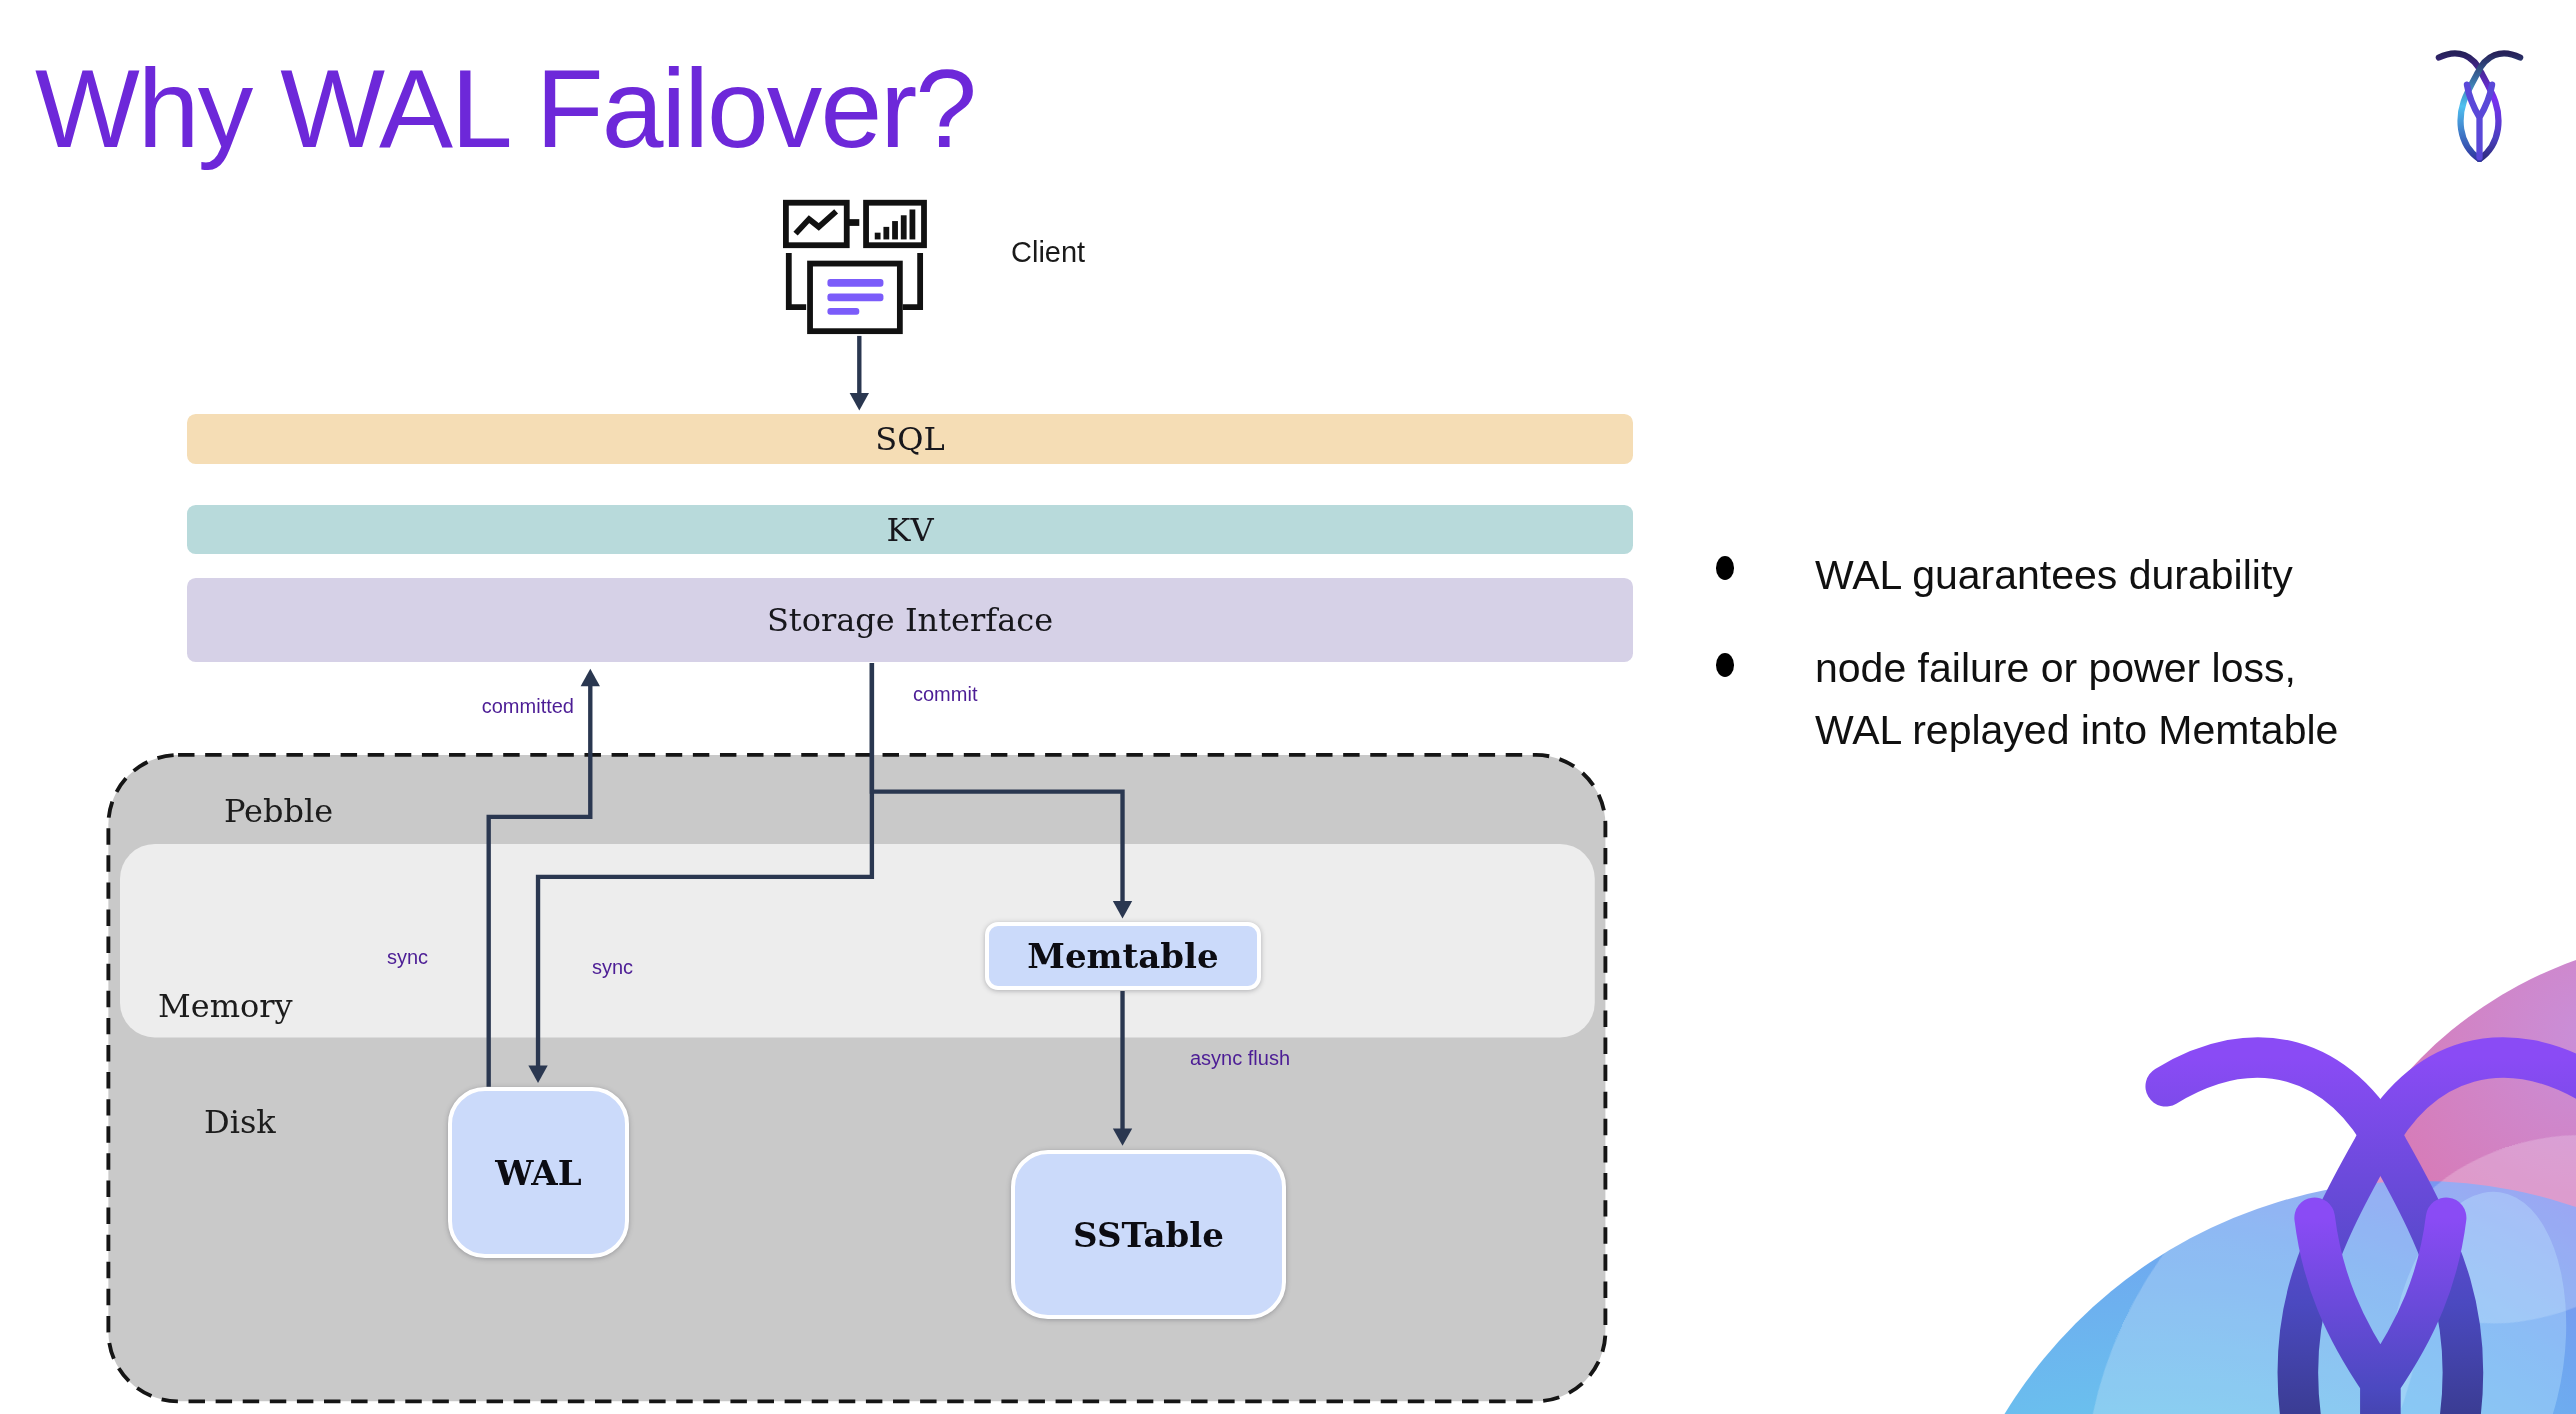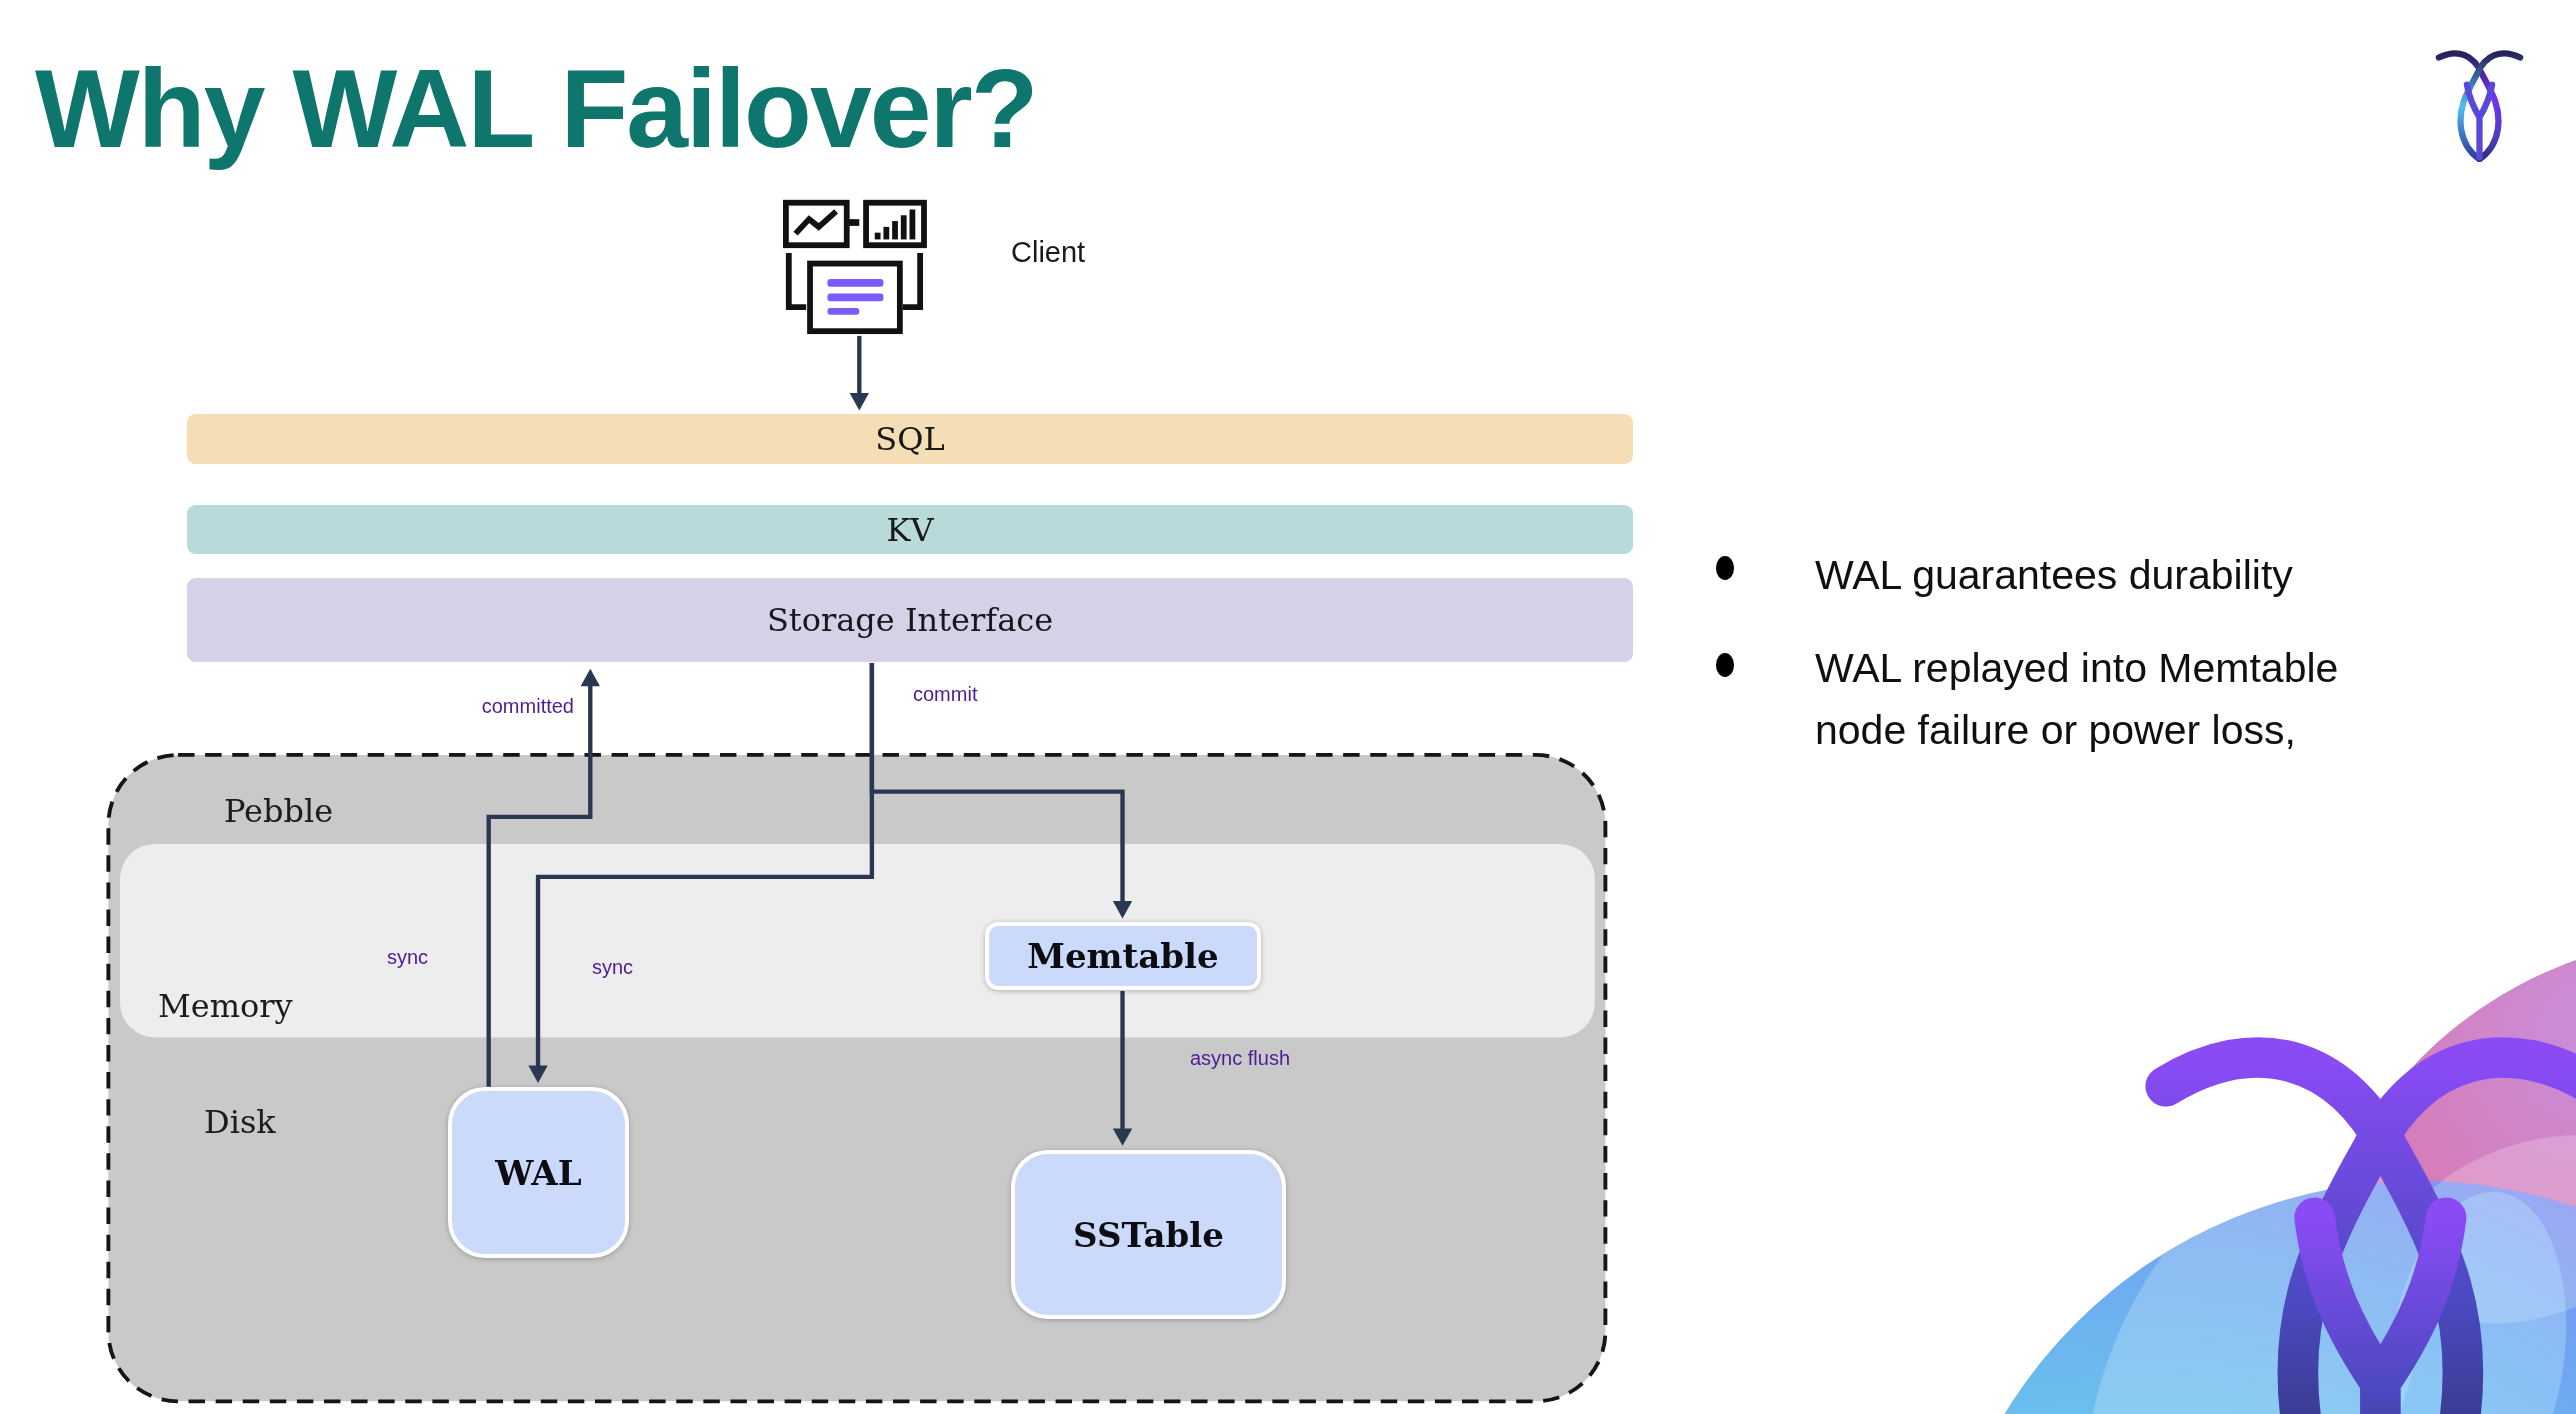--- a/index.html
+++ b/index.html
@@ -3,21 +3,21 @@
 <meta charset="utf-8">
 <style>
   html,body{margin:0;padding:0;}
   body{
     width:2576px;height:1415px;position:relative;overflow:hidden;
     background:#ffffff;font-family:"Liberation Sans",sans-serif;
   }
   .abs{position:absolute;}
   
   #title{
-    left:35px;top:48px;font-size:111px;font-weight:bold;color:#0f766e;
+    left:35px;top:48px;font-size:111px;font-weight:normal;color:#6d28d9;
     letter-spacing:-1.9px;line-height:1.1;white-space:nowrap;
   }
   
   #client-label{left:1011px;top:236px;font-size:29px;color:#1a1a1a;}
   
   .layer-bar{
     left:143px;width:1446px;border-radius:8.7px;
     display:flex;align-items:center;justify-content:center;
     font-family:"DejaVu Serif","Liberation Serif",serif;
     font-size:32px;color:#17171c;margin-left:44px;
@@ -159,22 +159,22 @@
   <span>Memtable</span>
 </div>
 <div class="abs store-box" id="box-sstable">
   <span>SSTable</span>
 </div>
 
 <div class="abs bullet-dot" id="dot1"></div>
 <div class="abs bullet-text" id="bullet1">WAL guarantees durability</div>
 <div class="abs bullet-dot" id="dot2"></div>
 <div class="abs bullet-text" id="bullet2">
+  <div>node failure or power loss,</div>
   <div>WAL replayed into Memtable</div>
-  <div>node failure or power loss,</div>
 </div>
 
 <svg class="abs" id="brand-art" width="660" height="466" viewBox="1980 980 682 482">
   <defs>
     <radialGradient id="gpink" cx="0.35" cy="0.12" r="1.05">
       <stop offset="0" stop-color="#c98fd9"></stop>
         <stop offset="0.35" stop-color="#dc74ab"></stop>
       <stop offset="0.7" stop-color="#c44d85"></stop>
         <stop offset="1" stop-color="#b84372"></stop>
     </radialGradient>

